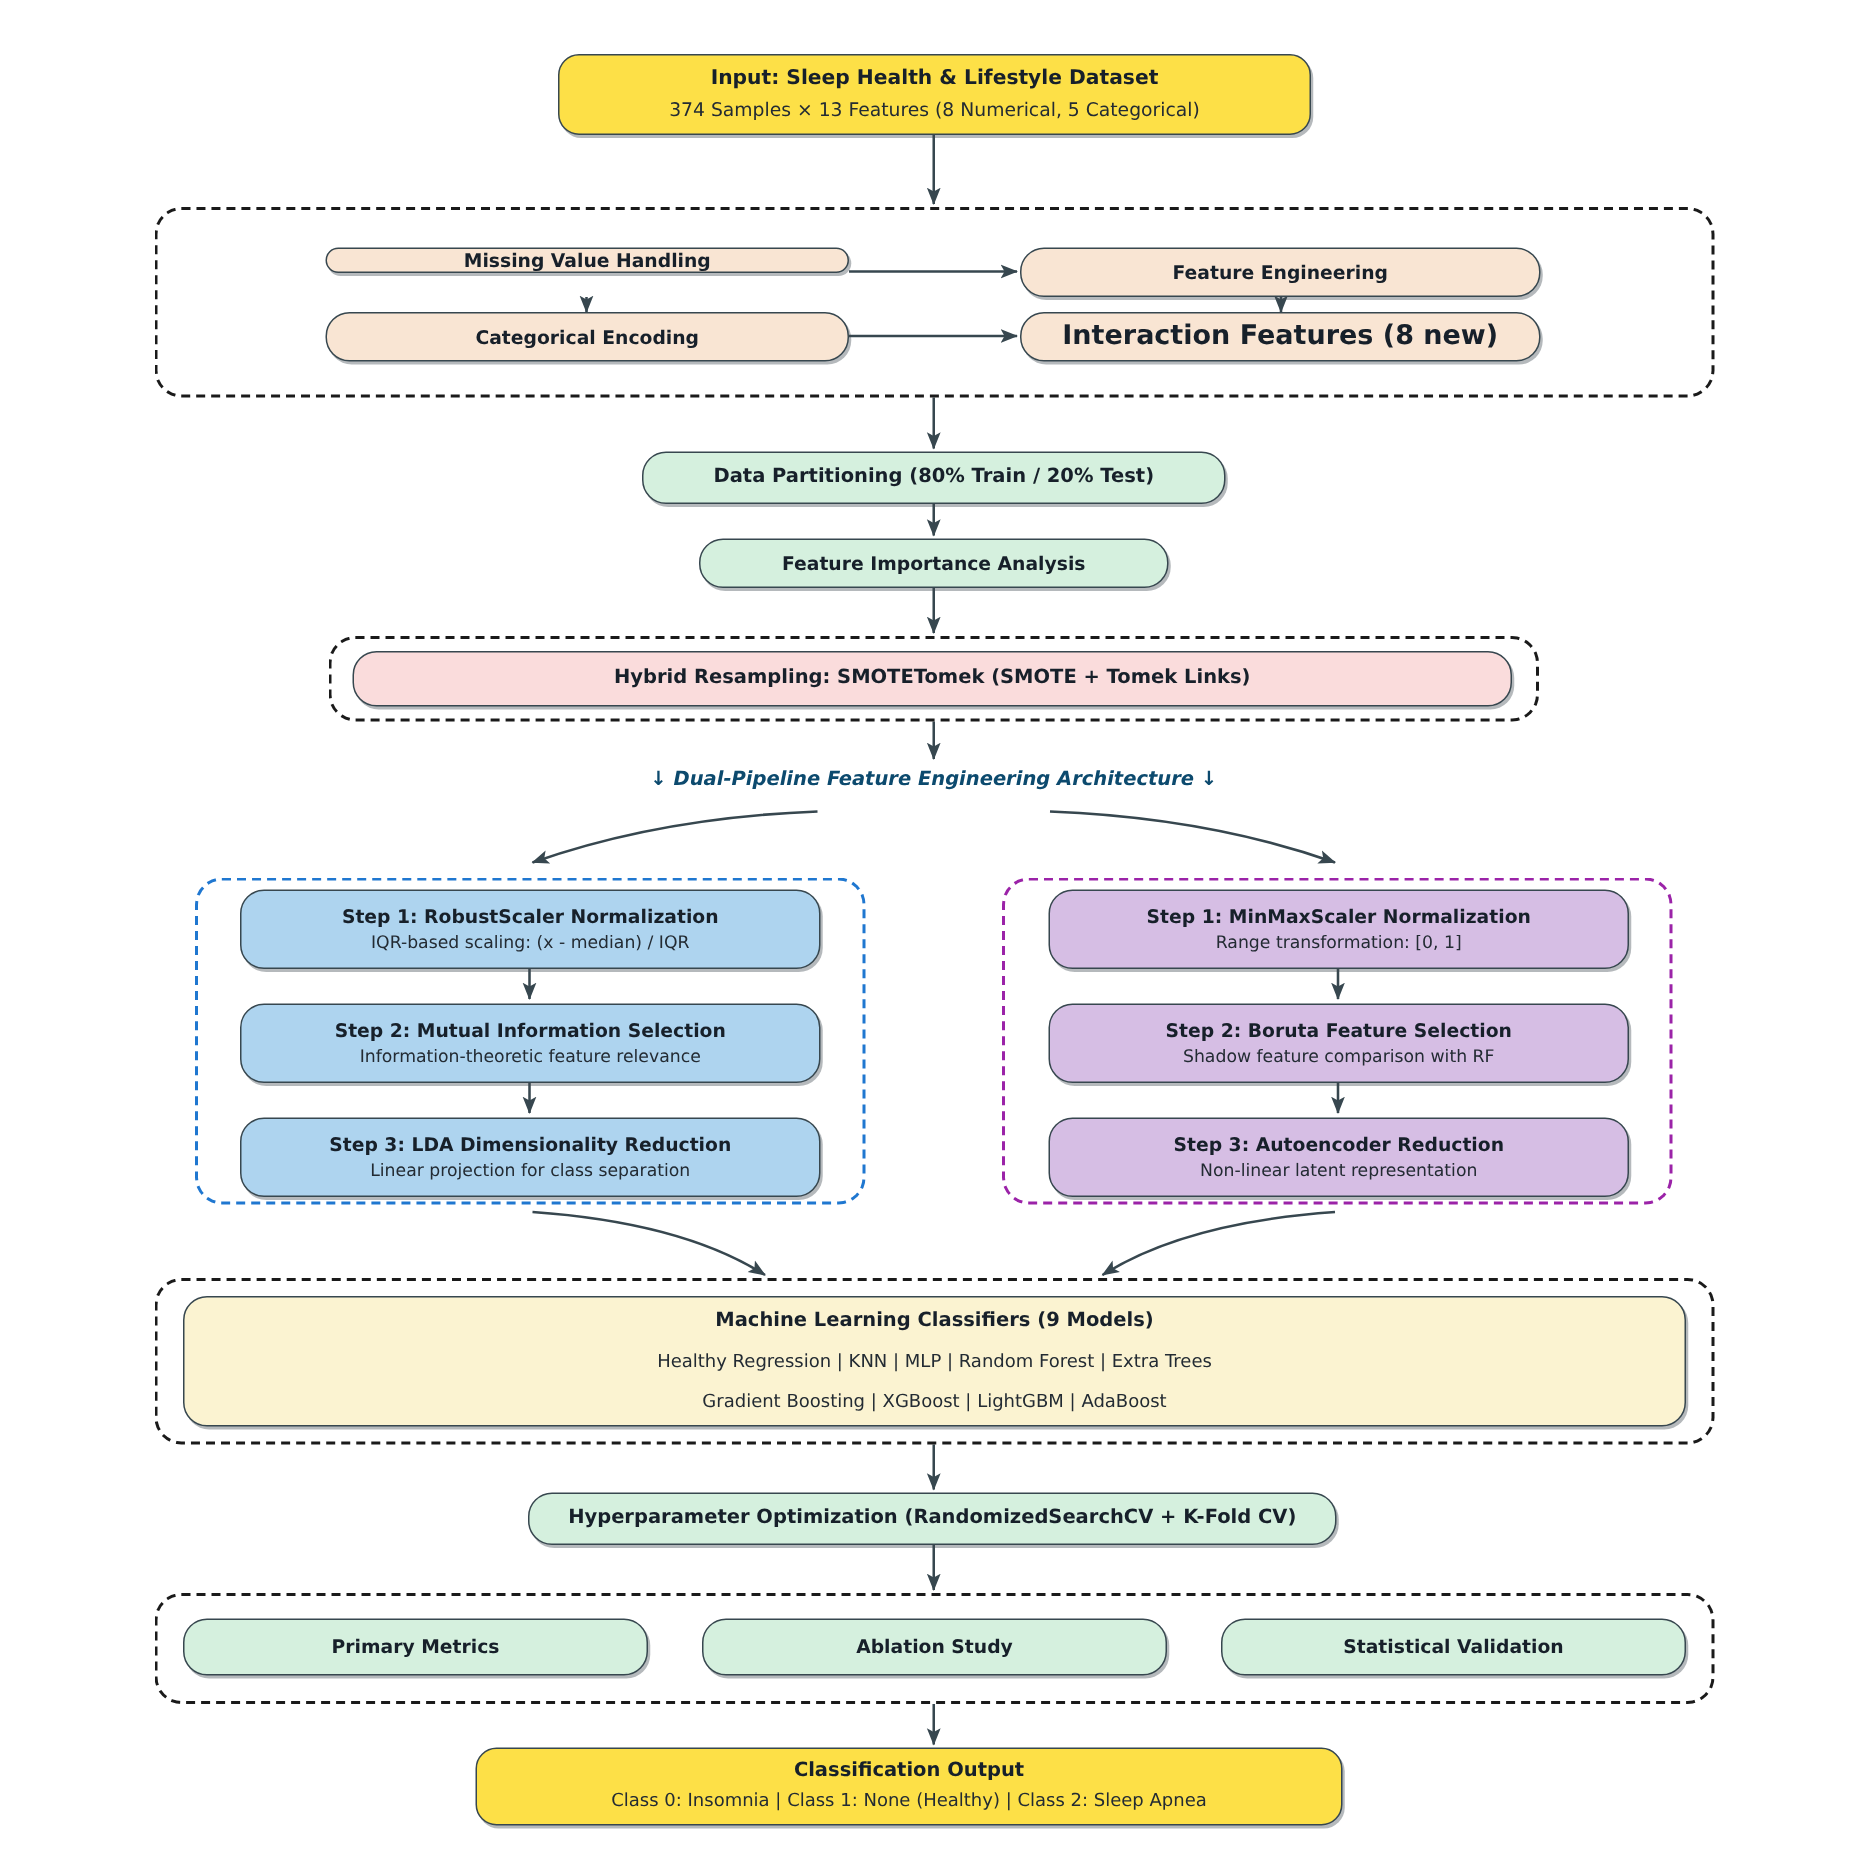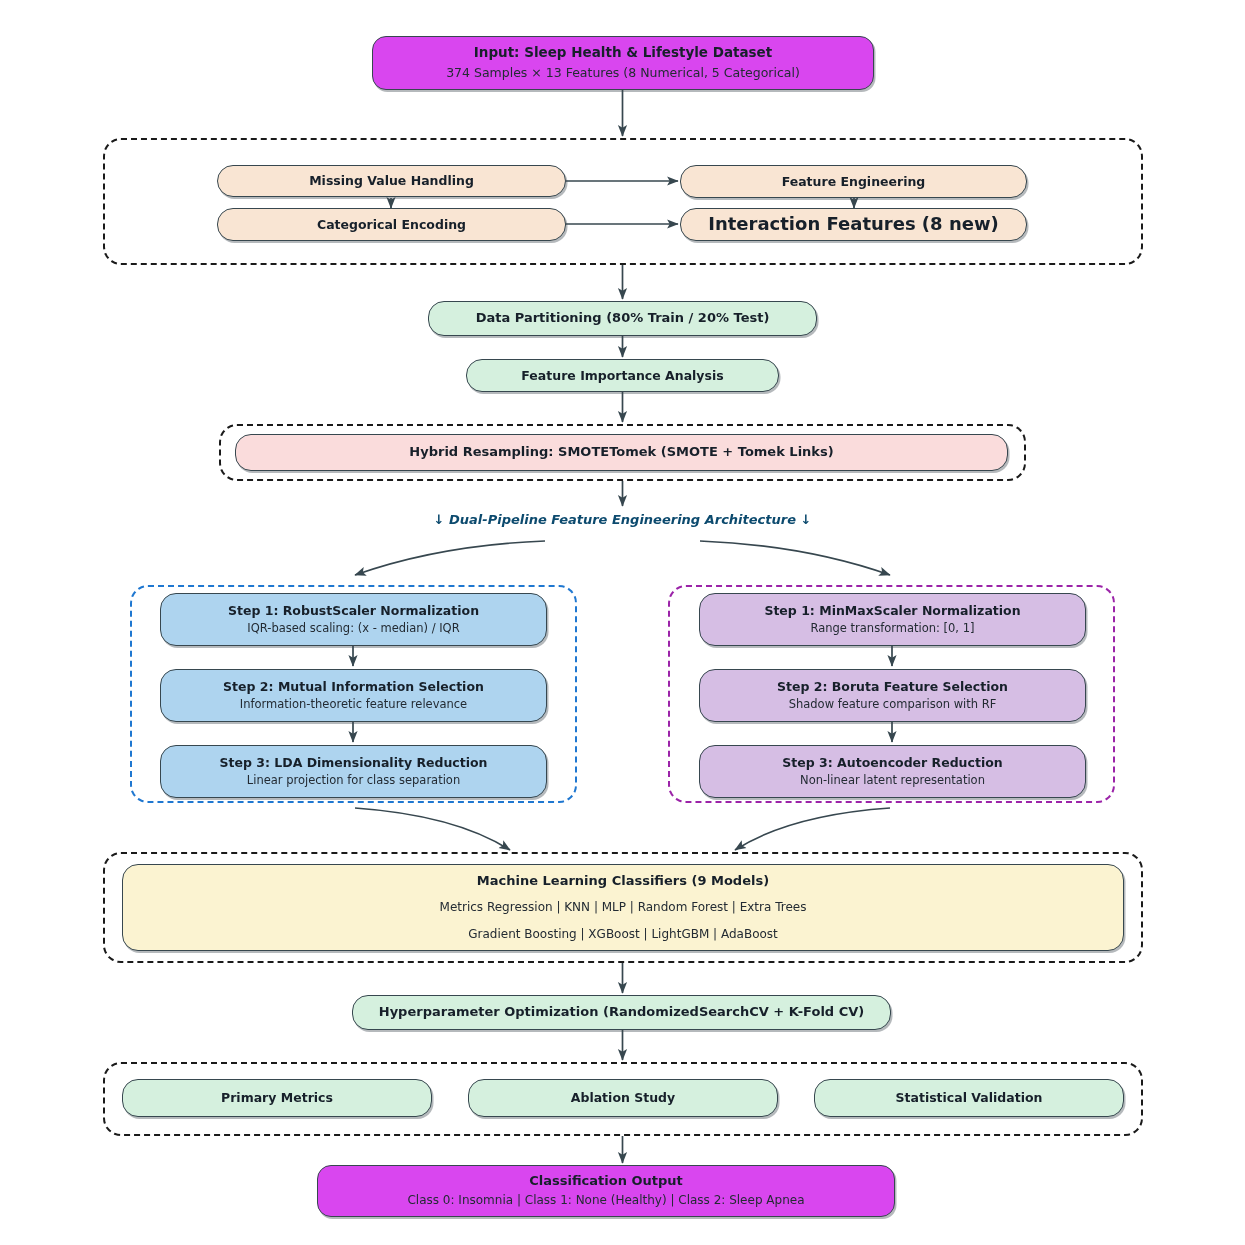--- a/index.html
+++ b/index.html
@@ -54,21 +54,21 @@
     box-sizing: border-box;
     border: 2.1px dashed #1a1a1a;
     border-radius: 18px;
     background: transparent;
     z-index: 2;
   }
   .group.blue-dash { border-color: #1f77d0; }
   .group.purple-dash { border-color: #9b23a8; }
 
   
-  .c-blue   { background: #d946ef; }
+  .c-blue   { background: #fde047; }
   .c-peach  { background: #f9e5d3; }
   .c-green  { background: #d5f0de; }
   .c-pink   { background: #fadcdc; }
   .c-steel  { background: #aed4ef; }
   .c-purple { background: #d6bee4; }
   .c-yellow { background: #fbf3d1; }
 
   .pipeline-label {
     position: absolute;
     width: 100%;
@@ -132,21 +132,21 @@
     </g>
   </svg>
 
   <div class="node c-blue" style="left:372px; top:36px; width:502px; height:54px; border-radius:14px;">
     <div class="title" style="font-size:13.5px;">Input: Sleep Health &amp; Lifestyle Dataset</div>
     <div class="sub" style="font-size:12.5px; margin-top:4px;">374 Samples × 13 Features (8 Numerical, 5 Categorical)</div>
   </div>
 
   <div class="group" style="left:103px; top:138px; width:1040px; height:127px;"></div>
 
-  <div class="node c-peach" style="left:217px; top:165px; width:349px; height:32px;">
+  <div class="node c-peach" style="left:217px; top:165px; width:349px; height:17px;">
     <div class="title" style="font-size:12.5px;">Missing Value Handling</div>
   </div>
 
   <div class="node c-peach" style="left:680px; top:165px; width:347px; height:33px;">
     <div class="title" style="font-size:12.5px;">Feature Engineering</div>
   </div>
 
   <div class="node c-peach" style="left:217px; top:208px; width:349px; height:33px;">
     <div class="title" style="font-size:12.5px;">Categorical Encoding</div>
   </div>
@@ -202,21 +202,21 @@
 
   <div class="node c-purple" style="left:699px; top:745px; width:387px; height:53px;">
     <div class="title" style="font-size:12.5px;">Step 3: Autoencoder Reduction</div>
     <div class="sub" style="font-size:11.5px; margin-top:3px;">Non-linear latent representation</div>
   </div>
 
   <div class="group" style="left:103px; top:852px; width:1040px; height:111px;"></div>
 
   <div class="node c-yellow" style="left:122px; top:864px; width:1002px; height:87px;">
     <div class="title" style="font-size:13px;">Machine Learning Classifiers (9 Models)</div>
-    <div class="sub" style="font-size:12px; margin-top:11px;">Metrics Regression | KNN | MLP | Random Forest | Extra Trees</div>
+    <div class="sub" style="font-size:12px; margin-top:11px;">Healthy Regression | KNN | MLP | Random Forest | Extra Trees</div>
     <div class="sub" style="font-size:12px; margin-top:11px;">Gradient Boosting | XGBoost | LightGBM | AdaBoost</div>
   </div>
 
   <div class="node c-green" style="left:352px; top:995px; width:539px; height:35px;">
     <div class="title" style="font-size:13px;">Hyperparameter Optimization (RandomizedSearchCV + K-Fold CV)</div>
   </div>
 
   <div class="group" style="left:103px; top:1062px; width:1040px; height:74px;"></div>
 
   <div class="node c-green" style="left:468px; top:1079px; width:310px; height:38px;">

